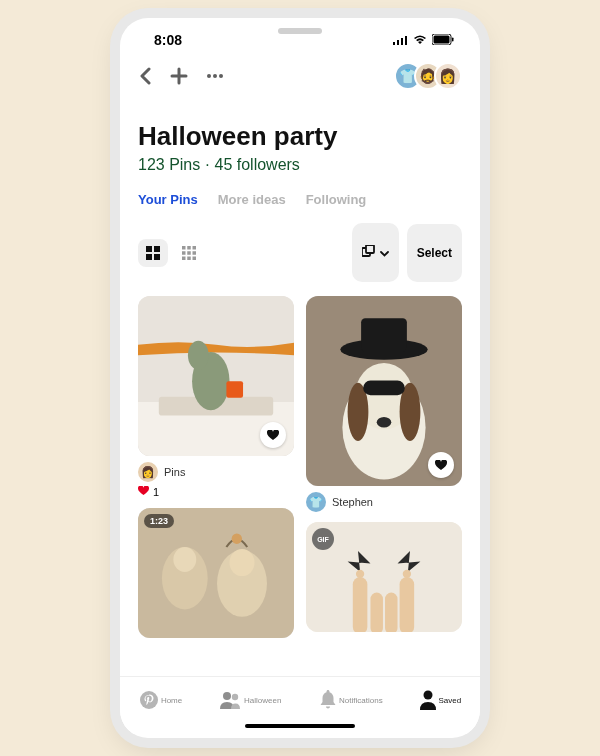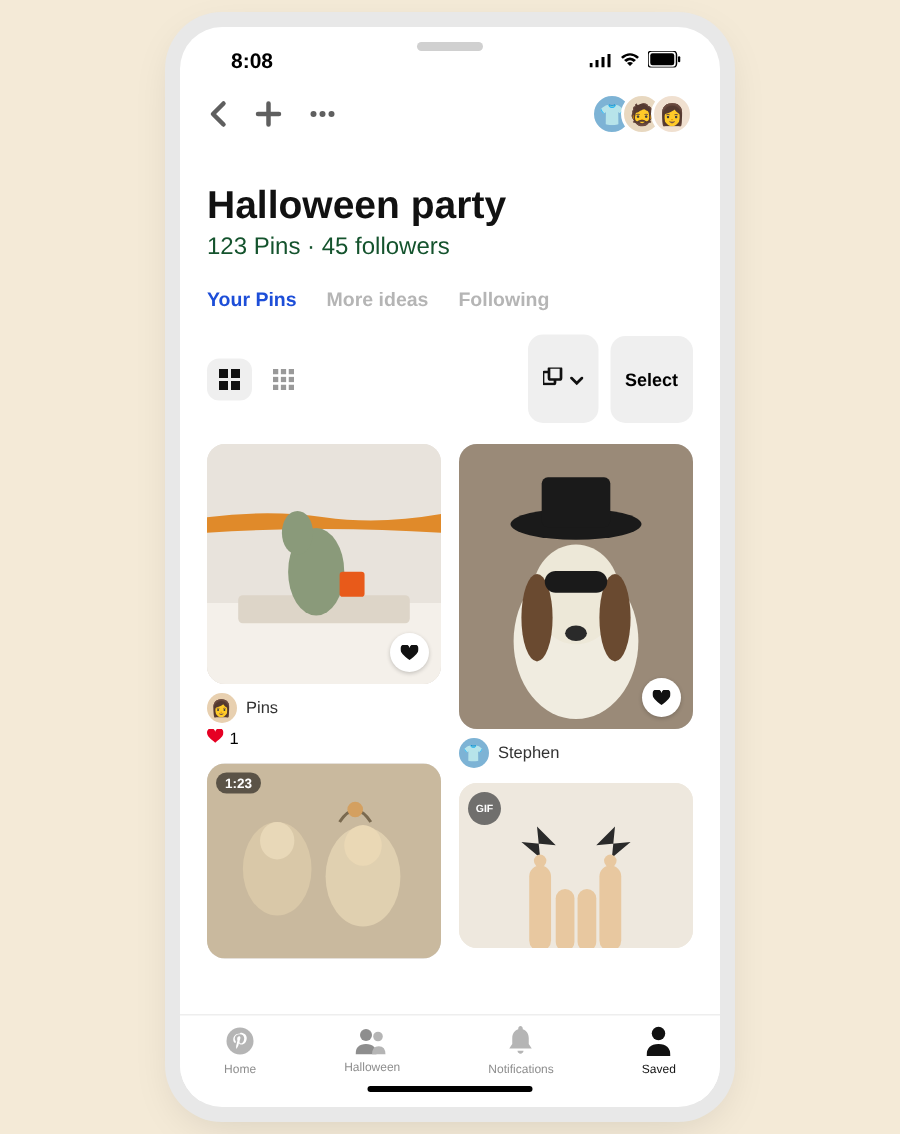--- a/index.html
+++ b/index.html
@@ -58,21 +58,21 @@
     .pill-btn { background:#efefef; border-radius:10px; padding:22px 10px; font-size:12px; font-weight:700; display:flex; align-items:center; gap:4px;}
     .grid { display:flex; gap:12px; }
     .col { flex:1; display:flex; flex-direction:column; gap:10px; }
     .pin { position:relative; }
     .pin-img { width:100%; border-radius:12px; background:#ddd; display:flex;align-items:flex-end;justify-content:center;overflow:hidden;position:relative;}
     .heart-btn { position:absolute; bottom:8px; right:8px; width:26px; height:26px; background:#fff; border-radius:50%; display:flex;align-items:center;justify-content:center; box-shadow:0 1px 3px rgba(0,0,0,.2);}
     .pin-meta { display:flex; align-items:center; gap:6px; padding-top:6px; font-size:11px; color:#333;}
     .pin-avatar { width:20px; height:20px; border-radius:50%; background:#ccc; display:flex;align-items:center;justify-content:center;font-size:11px;}
     .likes { display:flex; align-items:center; gap:4px; padding-top:4px; font-size:11px;}
     .tab-bar { position:absolute; bottom:0; left:0; right:0; height:58px; background:#fff; border-top:1px solid #eee; display:flex; justify-content:space-around; align-items:center; padding-bottom:10px;}
-    .tab-item { display:flex; flex-direction:column; align-items:center; gap:2px; font-size:8px; color:#8e8e8e;}
+    .tab-item { display:flex; align-items:center; gap:2px; font-size:8px; color:#8e8e8e;}
     .tab-item.active { color:#111; }
     .home-indicator { position:absolute; bottom:6px; left:50%; transform:translateX(-50%); width:110px; height:4px; background:#000; border-radius:3px;}
     .badge { position:absolute; top:6px; left:6px; background:rgba(0,0,0,.55); color:#fff; font-size:9px; font-weight:600; padding:2px 6px; border-radius:10px;}
   </style>
 </head>
 <body>
 
 <div class="phone-frame">
   <div class="notch"></div>
 

